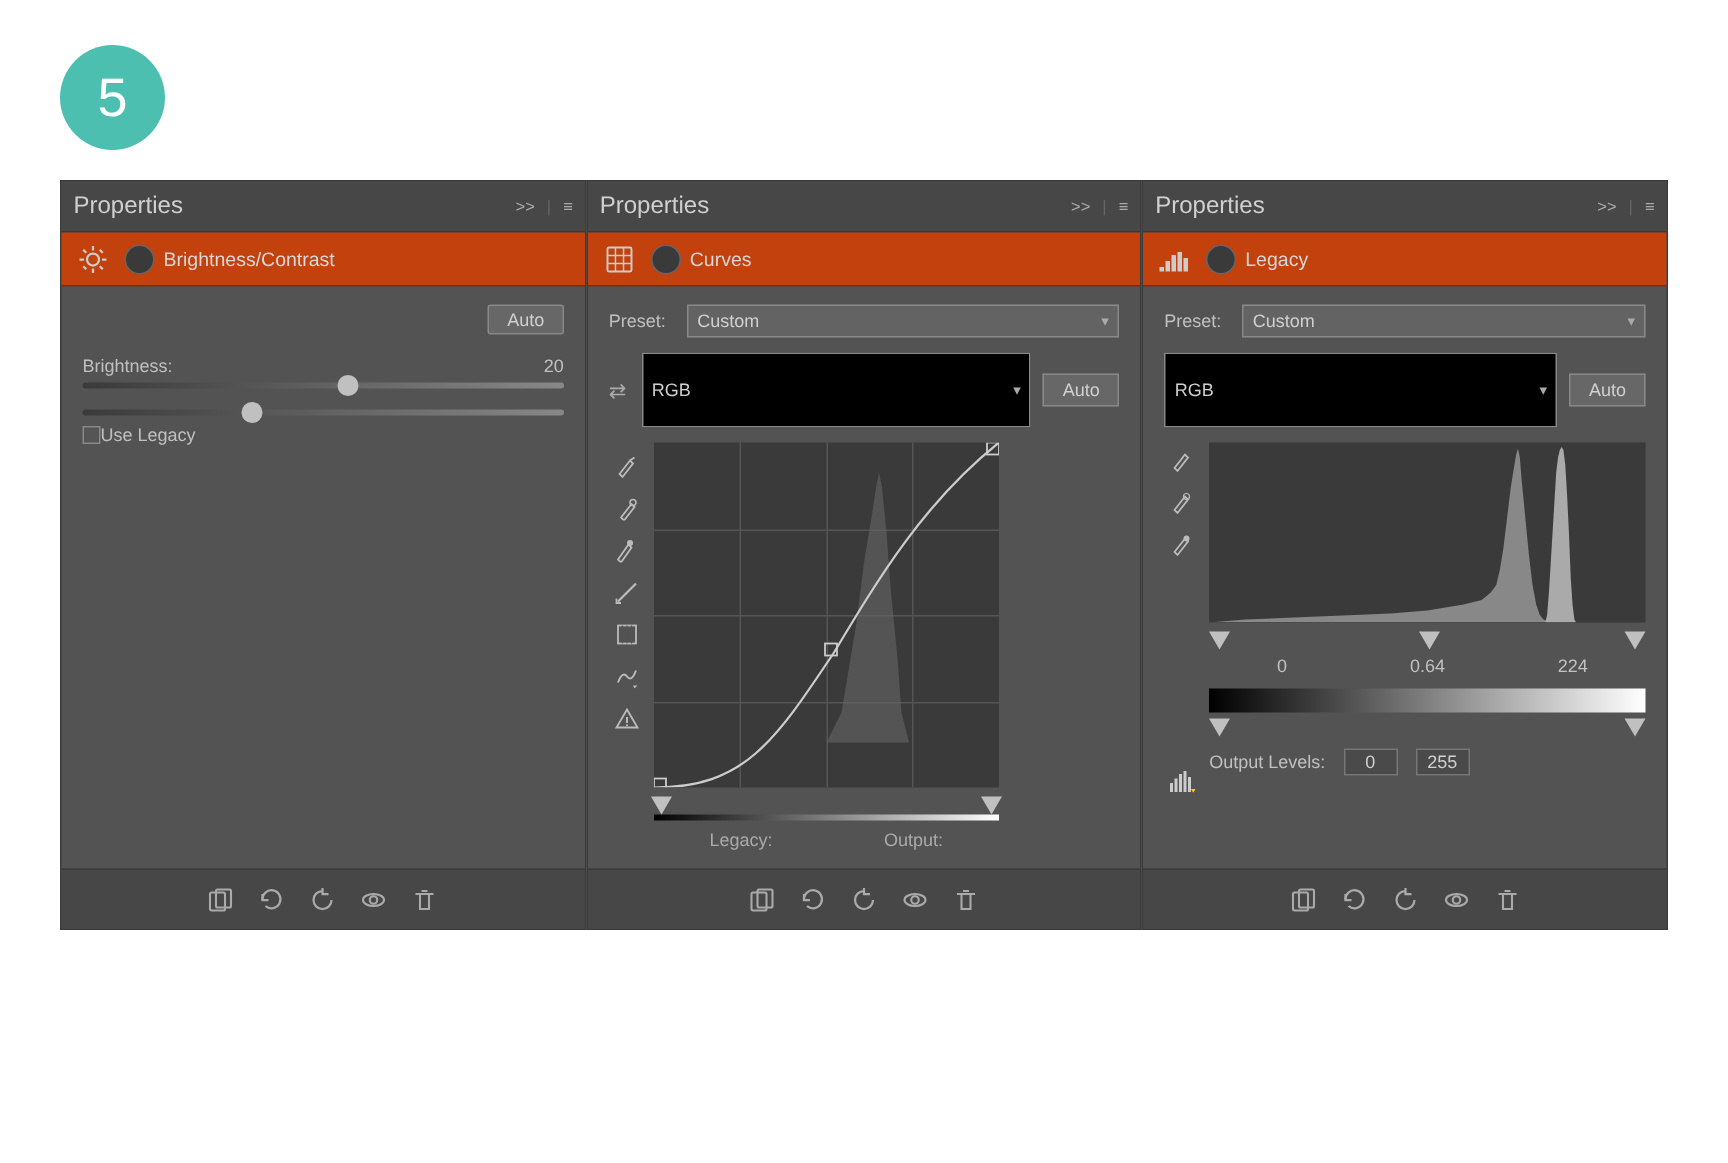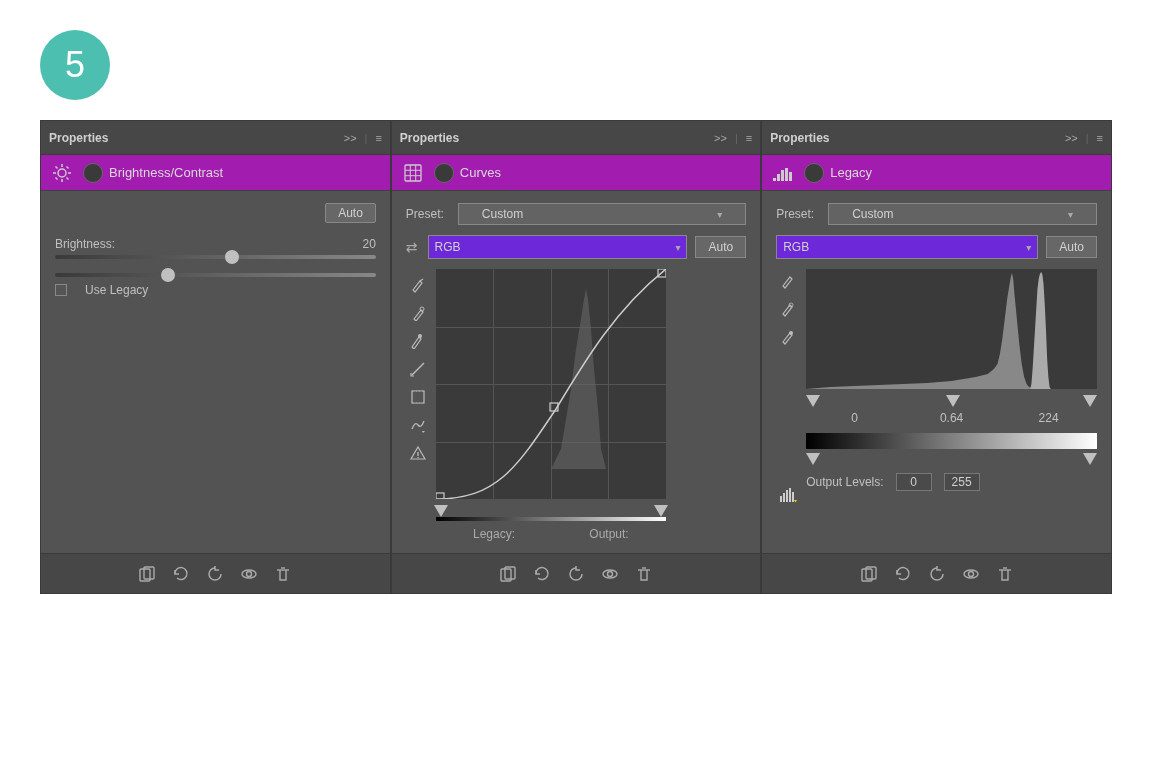--- a/index.html
+++ b/index.html
@@ -52,42 +52,42 @@
     .panel-header {
       background: #474747;
       display: flex;
       align-items: center;
       padding: 6px 8px;
       border-bottom: 1px solid #3a3a3a;
       height: 34px;
     }
     .panel-title {
       color: #d0d0d0;
-      font-size: 12px;
-      font-weight: 700;
+      font-size: 16px;
+      font-weight: 400;
       flex: 1;
     }
     .panel-header-icons {
       display: flex;
       align-items: center;
       gap: 6px;
       color: #aaa;
       font-size: 11px;
     }
     .panel-header-divider {
       color: #666;
       margin: 0 2px;
     }
 
     
     .panel-title-bar {
       display: flex;
       align-items: center;
       padding: 8px 10px;
-      background: #a21caf;
+      background: #c2410c;
       border-bottom: 1px solid #3f3f3f;
       height: 36px;
     }
     .panel-icon {
       width: 22px;
       height: 22px;
       margin-right: 6px;
       display: flex;
       align-items: center;
       justify-content: center;
@@ -153,21 +153,21 @@
       position: absolute;
       top: -5px;
       cursor: pointer;
     }
 
     .use-legacy-row {
       display: flex;
       align-items: center;
       color: #c0c0c0;
       font-size: 12px;
-      gap: 18px;
+      gap: 0;
     }
     .checkbox-box {
       width: 12px;
       height: 12px;
       border: 1px solid #888;
       background: #555;
     }
 
     
     .preset-row {
@@ -179,45 +179,45 @@
     .preset-label {
       color: #c0c0c0;
       font-size: 12px;
       min-width: 42px;
     }
     .preset-select {
       flex: 1;
       background: #636363;
       color: #d0d0d0;
       border: 1px solid #888;
-      padding: 3px 23px;
+      padding: 3px 6px;
       font-size: 12px;
       cursor: pointer;
       display: flex;
       align-items: center;
       justify-content: space-between;
     }
     .dropdown-arrow {
       color: #aaa;
       font-size: 10px;
     }
 
     
     .channel-auto-row {
       display: flex;
       align-items: center;
       gap: 8px;
       margin-bottom: 10px;
     }
     .channel-select {
       flex: 1;
-      background: #6d28d9;
+      background: #000000;
       color: #d0d0d0;
       border: 1px solid #888;
-      padding: 4px 6px;
+      padding: 17px 6px;
       font-size: 12px;
       display: flex;
       align-items: center;
       justify-content: space-between;
     }
     .auto-btn-small {
       background: #676767;
       color: #d0d0d0;
       border: 1px solid #888;
       padding: 3px 12px;

